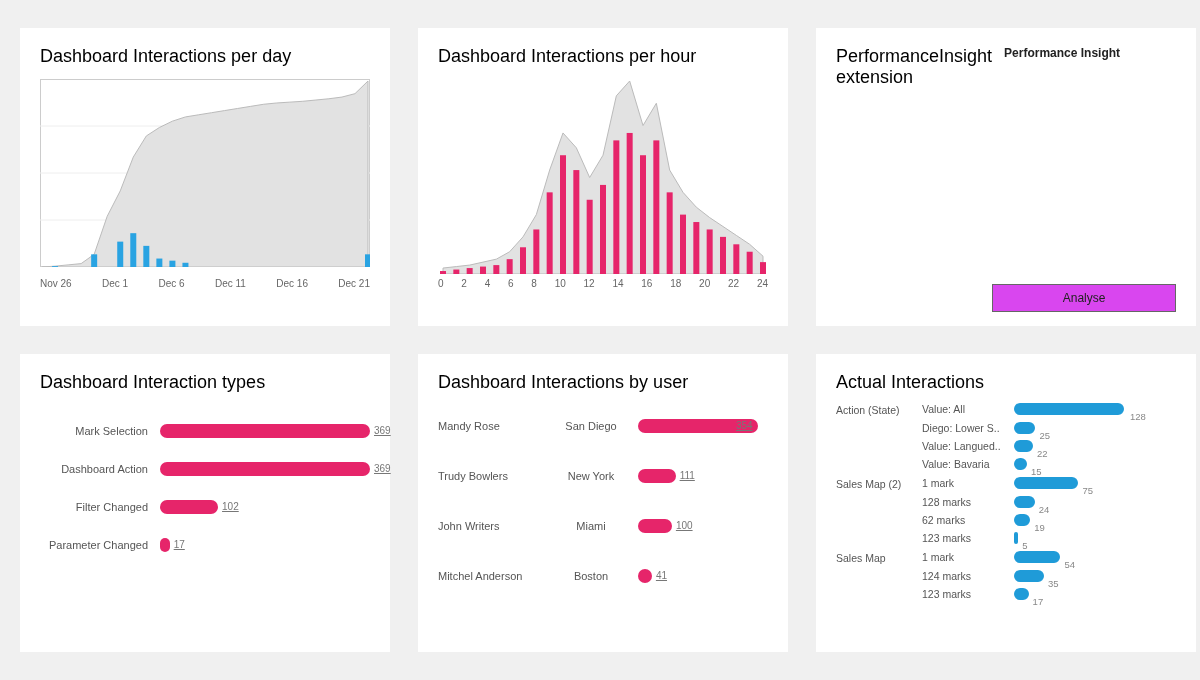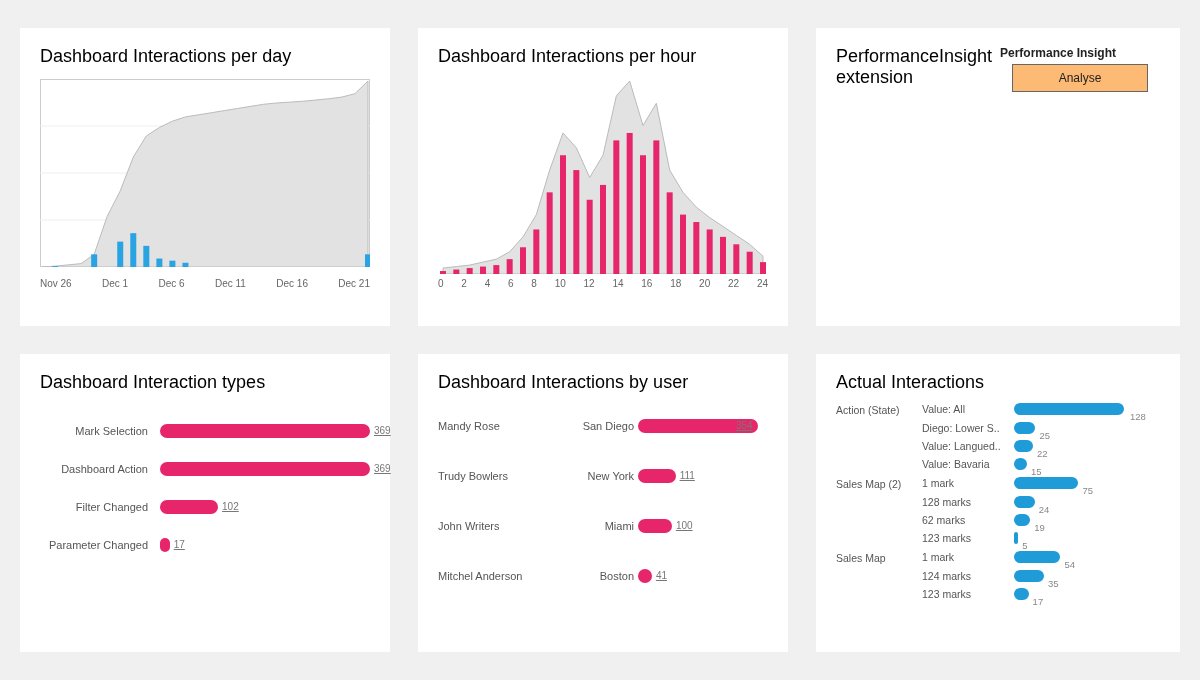--- a/index.html
+++ b/index.html
@@ -34,36 +34,36 @@
   .xaxis {
     display: flex;
     justify-content: space-between;
     font-size: 10px;
     color: #666;
     margin-top: 4px;
   }
   .xaxis span { flex: 0 0 auto; }
   
   .ext-card { display:flex; flex-direction:row; }
-  .ext-body { flex:1; display:flex; flex-direction:column; justify-content:flex-start; align-items:center; }
+  .ext-body { flex:1; display:flex; flex-direction:column; justify-content:space-between; align-items:center; }
   .ext-label { font-size:12px; font-weight:600; color:#222; margin-bottom:4px; text-align:left; width:160px;}
   .ext-btn {
-    width:136px; height:28px; border:1px solid #666; background:#fdba74;
+    width:184px; height:28px; border:1px solid #666; background:#d946ef;
     font-size:12px; color:#222; cursor:pointer;
   }
   
   .htable { display:grid; grid-template-columns:120px 1fr; row-gap:24px; align-items:center; margin-top:31px;}
   .htable .lbl { font-size:11px; color:#555; text-align:right; padding-right:12px;}
   .hbar-wrap { position:relative; height:14px; }
   .hbar { position:absolute; top:0; height:14px; border-radius:7px; }
   .hbar.pink { background:#e6256a; }
   .hbar-val { position:absolute; top:0; font-size:10px; color:#777; line-height:14px;text-decoration:underline; }
   
   .usertable { display:grid; grid-template-columns:110px 90px 1fr; row-gap:36px; align-items:center; margin-top:26px; font-size:11px; color:#555;}
-  .usertable .city{ text-align:right; padding-right:4px;}
+  .usertable .city{ text-align:center; padding-right:4px;}
   
   .act-scroll { position:absolute; left:20px; right:8px; top:48px; bottom:12px; overflow-y:scroll; }
   .act-scroll::-webkit-scrollbar{ width:14px; }
   .act-scroll::-webkit-scrollbar-track{ background:#f3f3f3; }
   .act-scroll::-webkit-scrollbar-thumb{ background:#c9c9c9; }
   .act-grid { display:grid; grid-template-columns:86px 92px 1fr; font-size:10.5px; color:#555; row-gap:6px; align-items:center;}
   .act-grid .grp { align-self:start; padding-top:2px;}
   .bbar-wrap{ position:relative; height:12px;}
   .bbar{ position:absolute; top:0; height:12px; border-radius:6px; background:#1f9bd8;}
   .bbar-val{ position:absolute; top:8px; font-size:9.5px; color:#888; line-height:12px;}

